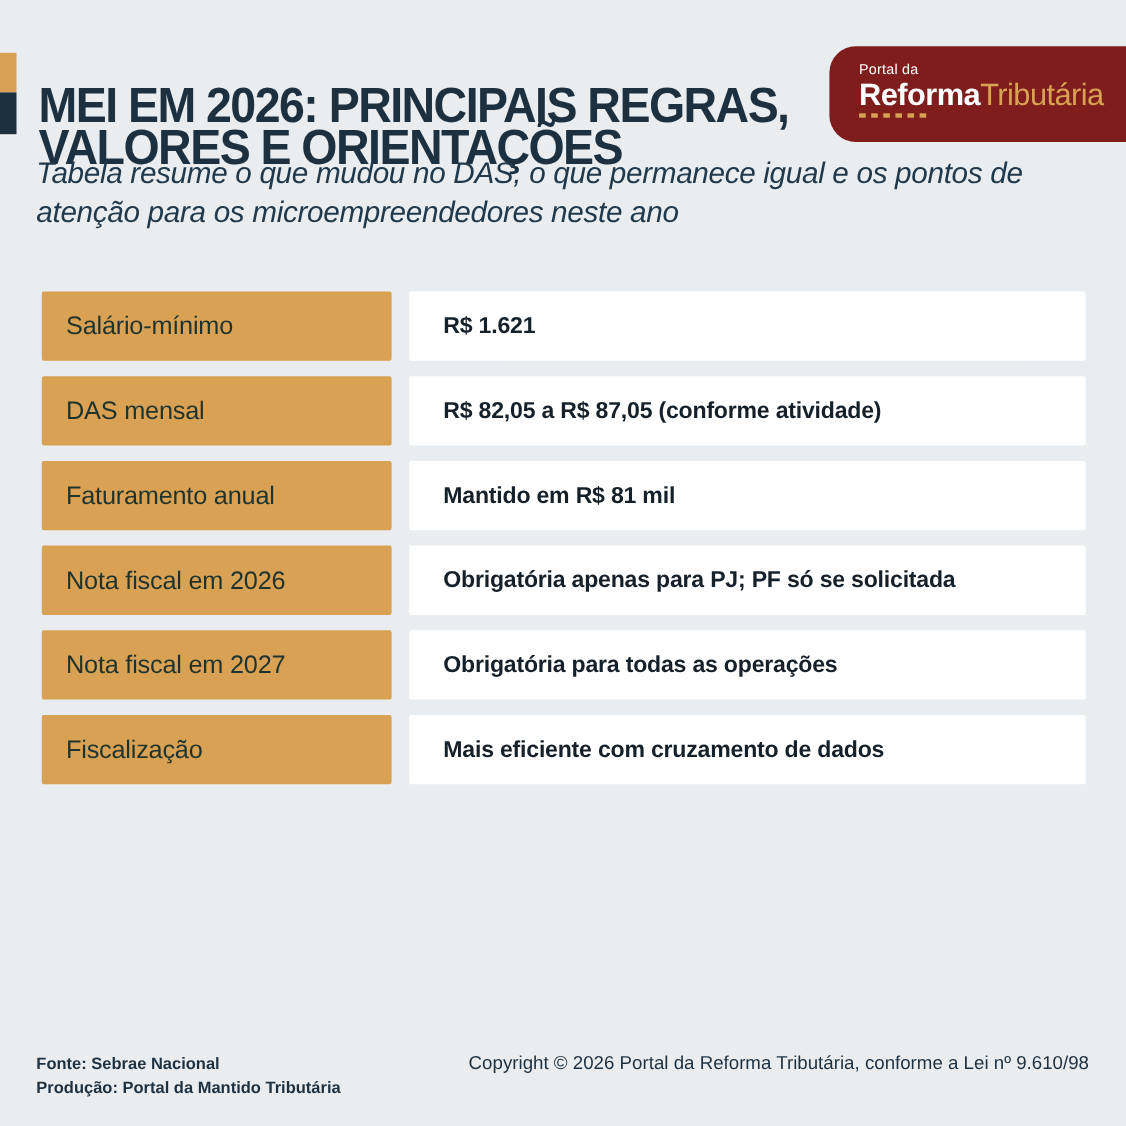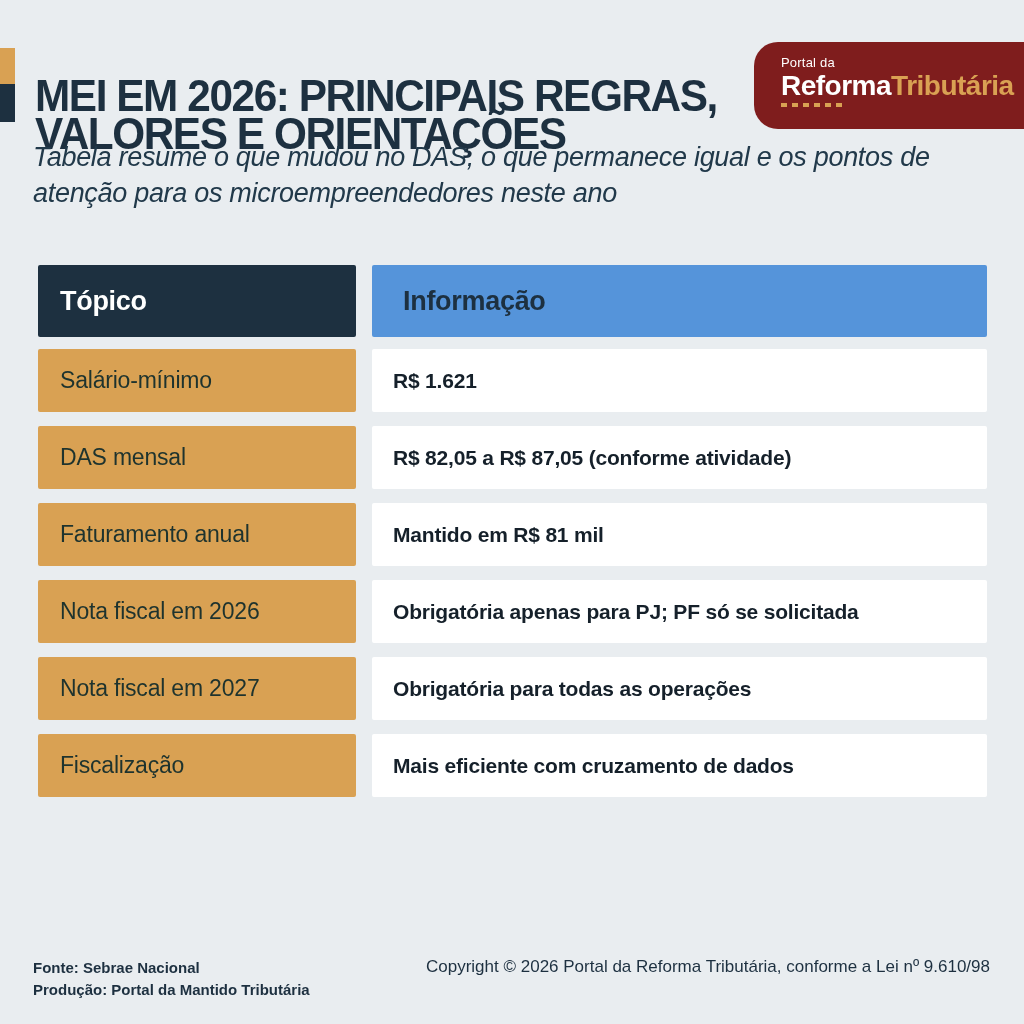--- a/index.html
+++ b/index.html
@@ -28,41 +28,41 @@
   
   .logo{
     position:absolute;right:0;top:42px;
     width:270px;height:87px;box-sizing:border-box;
     background:#7f1d1d;border-radius:24px 0 0 24px;
     padding:13px 0 0 27px;
   }
   .logo-kicker{color:#ffffff;font-size:13px;font-weight:500;letter-spacing:.2px}
   .logo-brand{font-size:28px;line-height:31px;white-space:nowrap;letter-spacing:-.5px}
   .logo-brand .bold{color:#ffffff;font-weight:700}
-  .logo-brand .light{color:#d9a153;font-weight:700}
+  .logo-brand .light{color:#d9a153;font-weight:400}
   .logo-dots{display:flex;gap:5px;margin-top:2px}
   .logo-dots span{width:6px;height:4px;background:#d9a153;display:block}
 
   
   .subtitle{
     position:absolute;left:33px;top:139px;width:920px;
     font-size:27px;font-style:italic;font-weight:500;
     color:#21394a;line-height:36px;letter-spacing:-.3px;
   }
 
   
   .table{position:absolute;left:38px;top:265px;width:949px}
   .trow{display:grid;grid-template-columns:318px 1fr;column-gap:16px;margin-bottom:14px}
   .trow.head{margin-bottom:12px}
   .cell{height:63px;display:flex;align-items:center;box-sizing:border-box;border-radius:2px}
   .head .cell{height:72px}
   .cell.topic-h{background:#1d3040;color:#ffffff;font-weight:800;font-size:27px;padding-left:22px;letter-spacing:-.3px}
   .cell.info-h{background:#5594da;color:#1d3040;font-weight:800;font-size:27px;padding-left:31px;letter-spacing:-.3px}
   .cell.topic{background:#d9a153;color:#1e332e;font-size:23px;font-weight:500;padding-left:22px;letter-spacing:-.2px}
-  .cell.info{background:#ffffff;color:#15202a;font-size:21px;font-weight:600;padding-left:21px;letter-spacing:-.2px}
+  .cell.info{background:#ffffff;color:#15202a;font-size:21px;font-weight:600;padding-left:31px;letter-spacing:-.2px}
 
   
   .footer{
     position:absolute;left:33px;right:34px;bottom:23px;
     display:flex;justify-content:space-between;
     color:#1d3040;
   }
   .footer-left{font-size:15px;font-weight:700;line-height:22px}
   .footer-right{font-size:17px;font-weight:500}
 </style>
@@ -93,24 +93,20 @@
         <span></span>
         <span></span>
         <span></span>
     </div>
   </div>
 
   <div class="subtitle">Tabela resume o que mudou no DAS, o que permanece igual e os pontos de atenção para os microempreendedores neste ano</div>
 
   <div class="table">
 
-    <div class="trow head">
-      <div class="cell topic-h">Tópico</div>
-      <div class="cell info-h">Informação</div>
-    </div>
 
     <div class="trow">
       <div class="cell topic">Salário-mínimo</div>
       <div class="cell info">R$ 1.621</div>
     </div>
 
     <div class="trow">
       <div class="cell topic">DAS mensal</div>
       <div class="cell info">R$ 82,05 a R$ 87,05 (conforme atividade)</div>
     </div>

